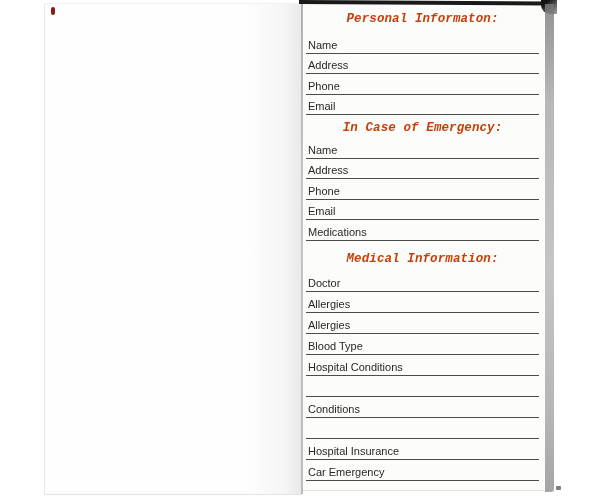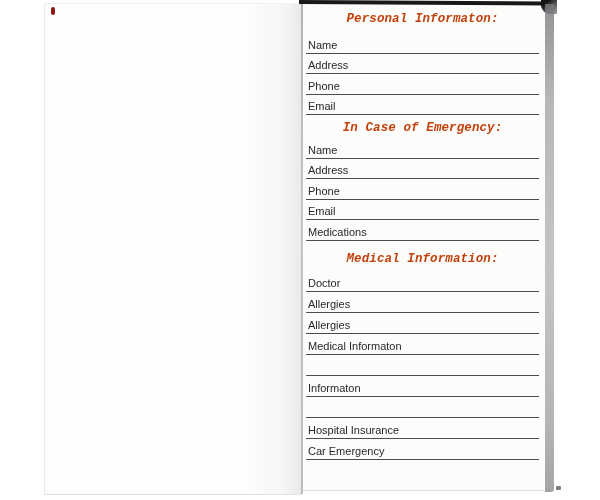--- a/index.html
+++ b/index.html
@@ -142,27 +142,30 @@
       <div class="row">
           <span class="field-label">Doctor</span>
         </div>
       <div class="row">
           <span class="field-label">Allergies</span>
         </div>
       <div class="row">
           <span class="field-label">Allergies</span>
         </div>
       <div class="row">
-          <span class="field-label">Medical Informaton</span>
+          <span class="field-label">Blood Type</span>
+        </div>
+      <div class="row">
+          <span class="field-label">Hospital Conditions</span>
         </div>
       <div class="row">
           <span class="field-label"></span>
         </div>
       <div class="row">
-          <span class="field-label">Informaton</span>
+          <span class="field-label">Conditions</span>
         </div>
       <div class="row">
           <span class="field-label"></span>
         </div>
       <div class="row">
           <span class="field-label">Hospital Insurance</span>
         </div>
       <div class="row">
           <span class="field-label">Car Emergency</span>
         </div>

